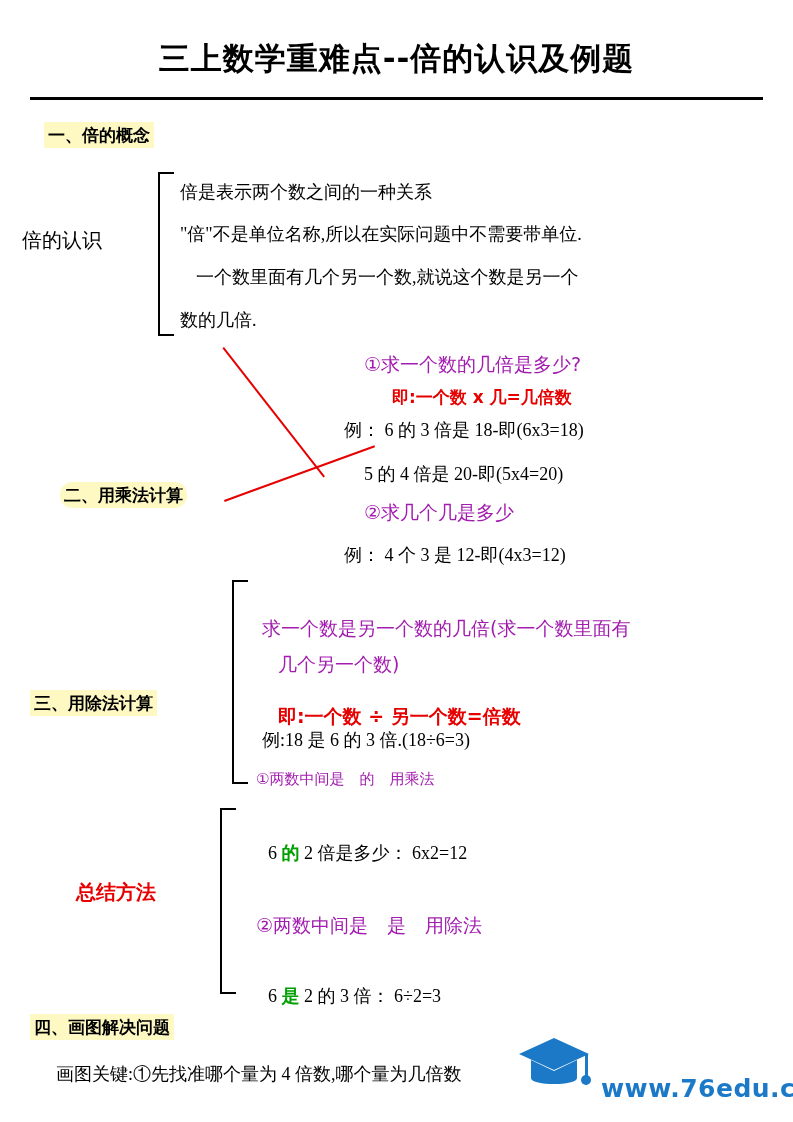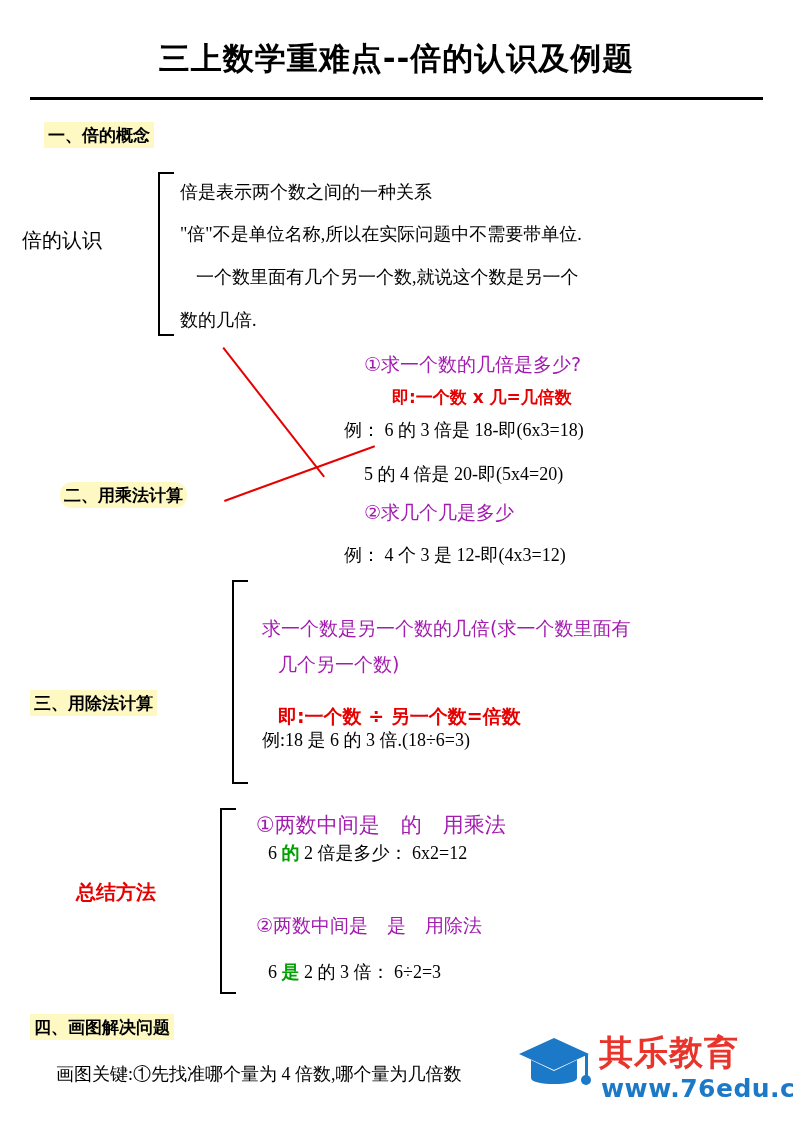--- a/index.html
+++ b/index.html
@@ -161,38 +161,37 @@
 
 <div class="tx blue sans" style="top:592px; left:262px; font-size:19px;margin-top:24px;">求一个数是另一个数的几倍(求一个数里面有</div>
 <div class="tx blue sans" style="top:640px; left:278px; font-size:19px;margin-top:12px;">几个另一个数)</div>
 <div class="tx red sans bold" style="top:696px; left:262px; font-size:19px;margin-top:8px;">即:一个数 ÷ 另一个数=倍数</div>
 <div class="tx" style="top:728px; left:262px;">例:18 是 6 的 3 倍.(18÷6=3)</div>
 
 <div class="tx red sans bold" style="top:880px; left:60px; font-size:20px;">总结方法</div>
 
 <div class="brace" style="top:808px; left:220px; height:182px;"></div>
 
-<div class="tx blue sans" style="top:813px; left:256px; font-size:21px;">①两数中间是　的　用乘法</div>
+<div class="tx blue sans" style="top:767px; left:256px; font-size:15px;">①两数中间是　的　用乘法</div>
 
 <div class="tx" style="top:841px; left:268px;text-align:center;">
   <span>6 </span><span class="green-t bold">的</span><span> 2 倍是多少： 6x2=12</span>
 </div>
 
 <div class="tx blue sans" style="top:913px; left:256px; font-size:19px;">②两数中间是　是　用除法</div>
 
-<div class="tx" style="top:960px; left:268px;">
+<div class="tx" style="top:984px; left:268px;">
   <span>6 </span><span class="green-t bold">是</span><span> 2 的 3 倍： 6÷2=3</span>
 </div>
 
 <div class="sec-head" style="top:1014px; left:30px;">四、画图解决问题</div>
 
 <div class="tx" style="top:1062px; left:56px;">画图关键:①先找准哪个量为 4 倍数,哪个量为几倍数</div>
 
 <div class="logo">
   <svg class="logo-cap" viewBox="0 0 74 62">
     <polygon points="37,4 72,20 37,36 2,20" fill="#1b79c8"></polygon>
     <path d="M14 26 L14 44 C14 52 60 52 60 44 L60 26 L37 37 Z" fill="#1b79c8"></path>
     <rect x="68" y="20" width="3" height="24" fill="#1b79c8"></rect>
     <circle cx="69" cy="46" r="5" fill="#1b79c8"></circle>
   </svg>
-  <div class="logo-text">其乐教育</div>
   <div class="logo-url">www.76edu.com</div>
 </div>
 
 </body></html>

